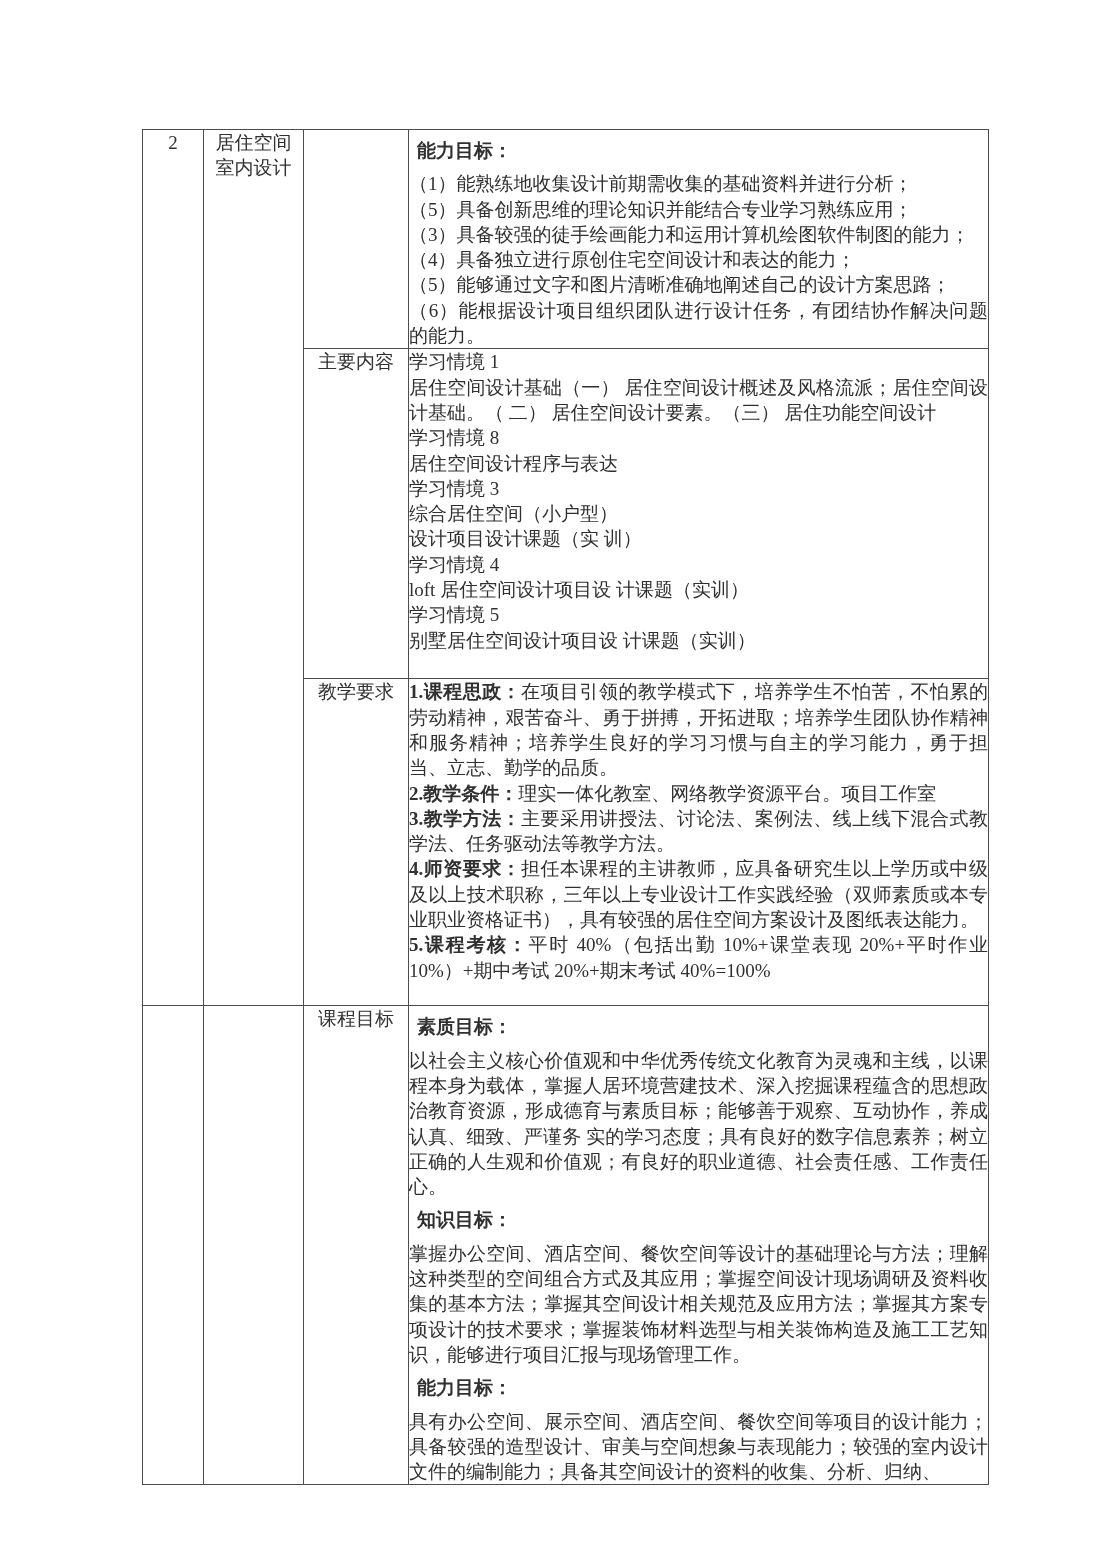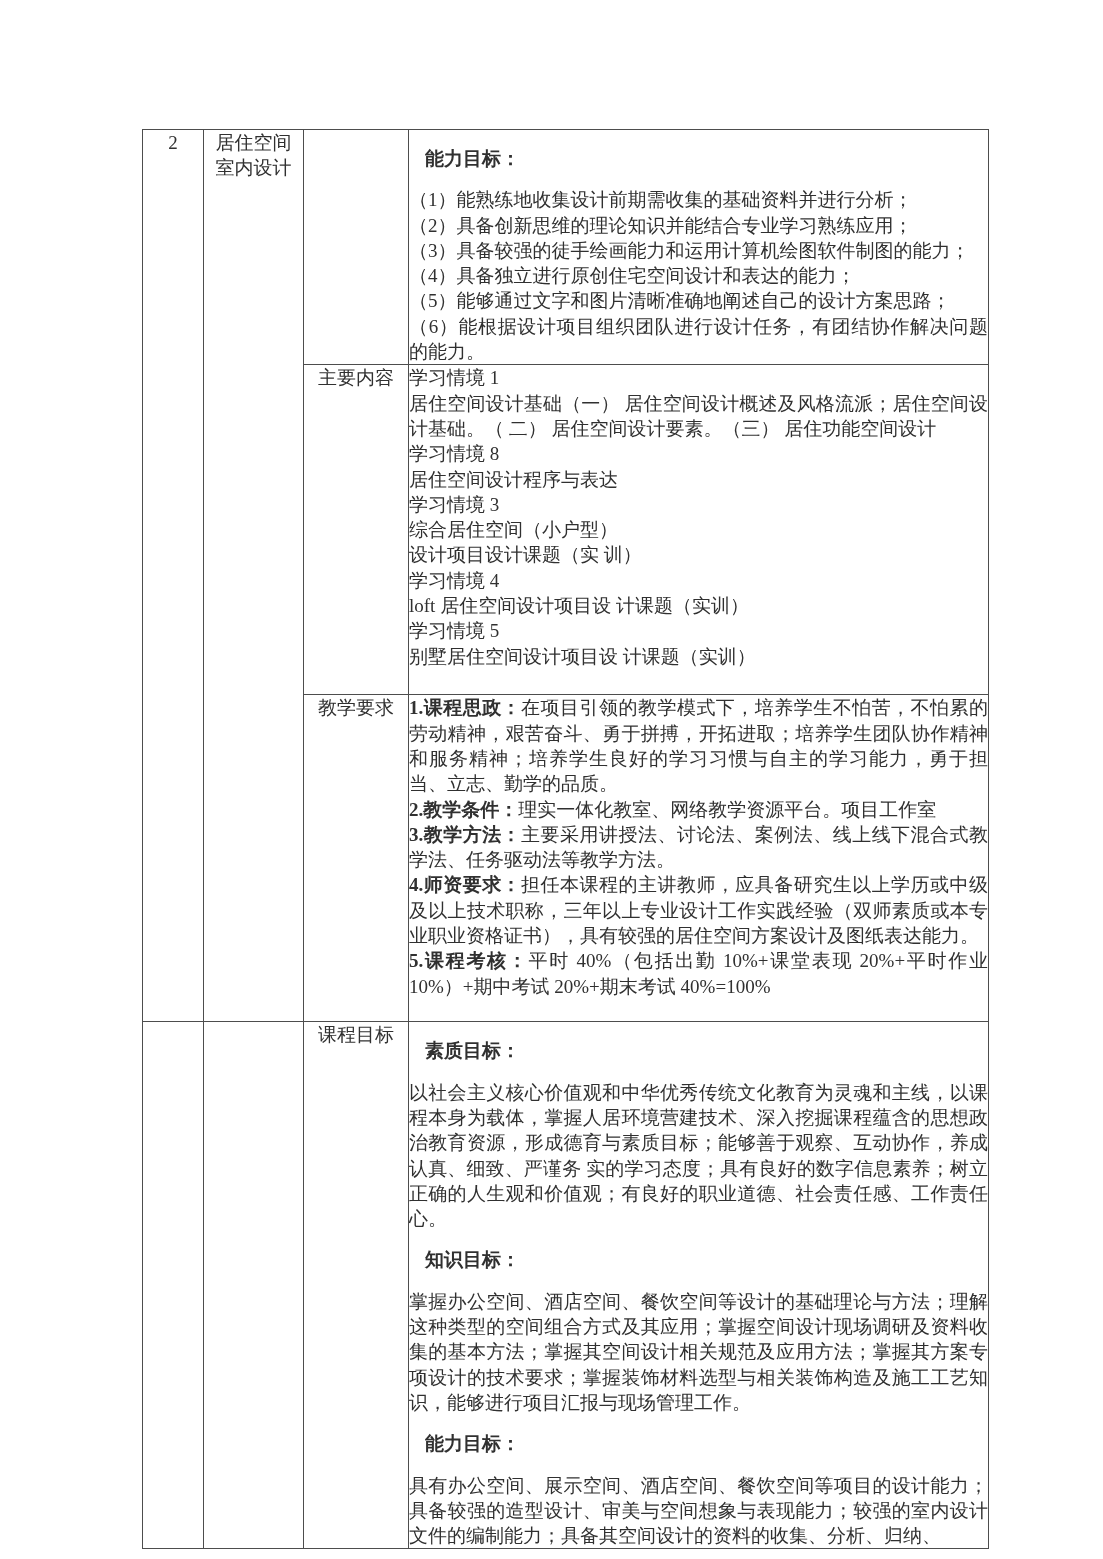--- a/index.html
+++ b/index.html
@@ -58,21 +58,21 @@
   }
   td.cell-content {
     padding: 2px 5px 0 9px;
   }
   .para {
     margin: 0;
     text-align: justify;
     text-justify: inter-ideograph;
   }
   .bold-line {
-    margin: 16px;
+    margin: 8px;
     font-weight: bold;
     text-align: left;
   }
   .para b { font-weight: bold; }
   .page-number {
     position: absolute;
     top: 1449px;
     left: 0;
     width: 100%;
     text-align: center;
@@ -100,21 +100,21 @@
         <span>2</span>
       </td>
       <td class="cell-name" rowspan="3">
         <div>居住空间</div>
         <div>室内设计</div>
       </td>
       <td class="cell-label"></td>
       <td class="cell-content">
         <div class="bold-line">能力目标：</div>
         <div class="para">（1）能熟练地收集设计前期需收集的基础资料并进行分析；</div>
-        <div class="para">（2）具备创新思维的理论知识并能结合专业学习熟练应用；</div>
+        <div class="para">（5）具备创新思维的理论知识并能结合专业学习熟练应用；</div>
         <div class="para">（3）具备较强的徒手绘画能力和运用计算机绘图软件制图的能力；</div>
         <div class="para">（4）具备独立进行原创住宅空间设计和表达的能力；</div>
         <div class="para">（5）能够通过文字和图片清晰准确地阐述自己的设计方案思路；</div>
         <div class="para">（6）能根据设计项目组织团队进行设计任务，有团结协作解决问题的能力。</div>
       </td>
     </tr>
 
     <tr class="row-b">
       <td class="cell-label">主要内容</td>
       <td class="cell-content">

